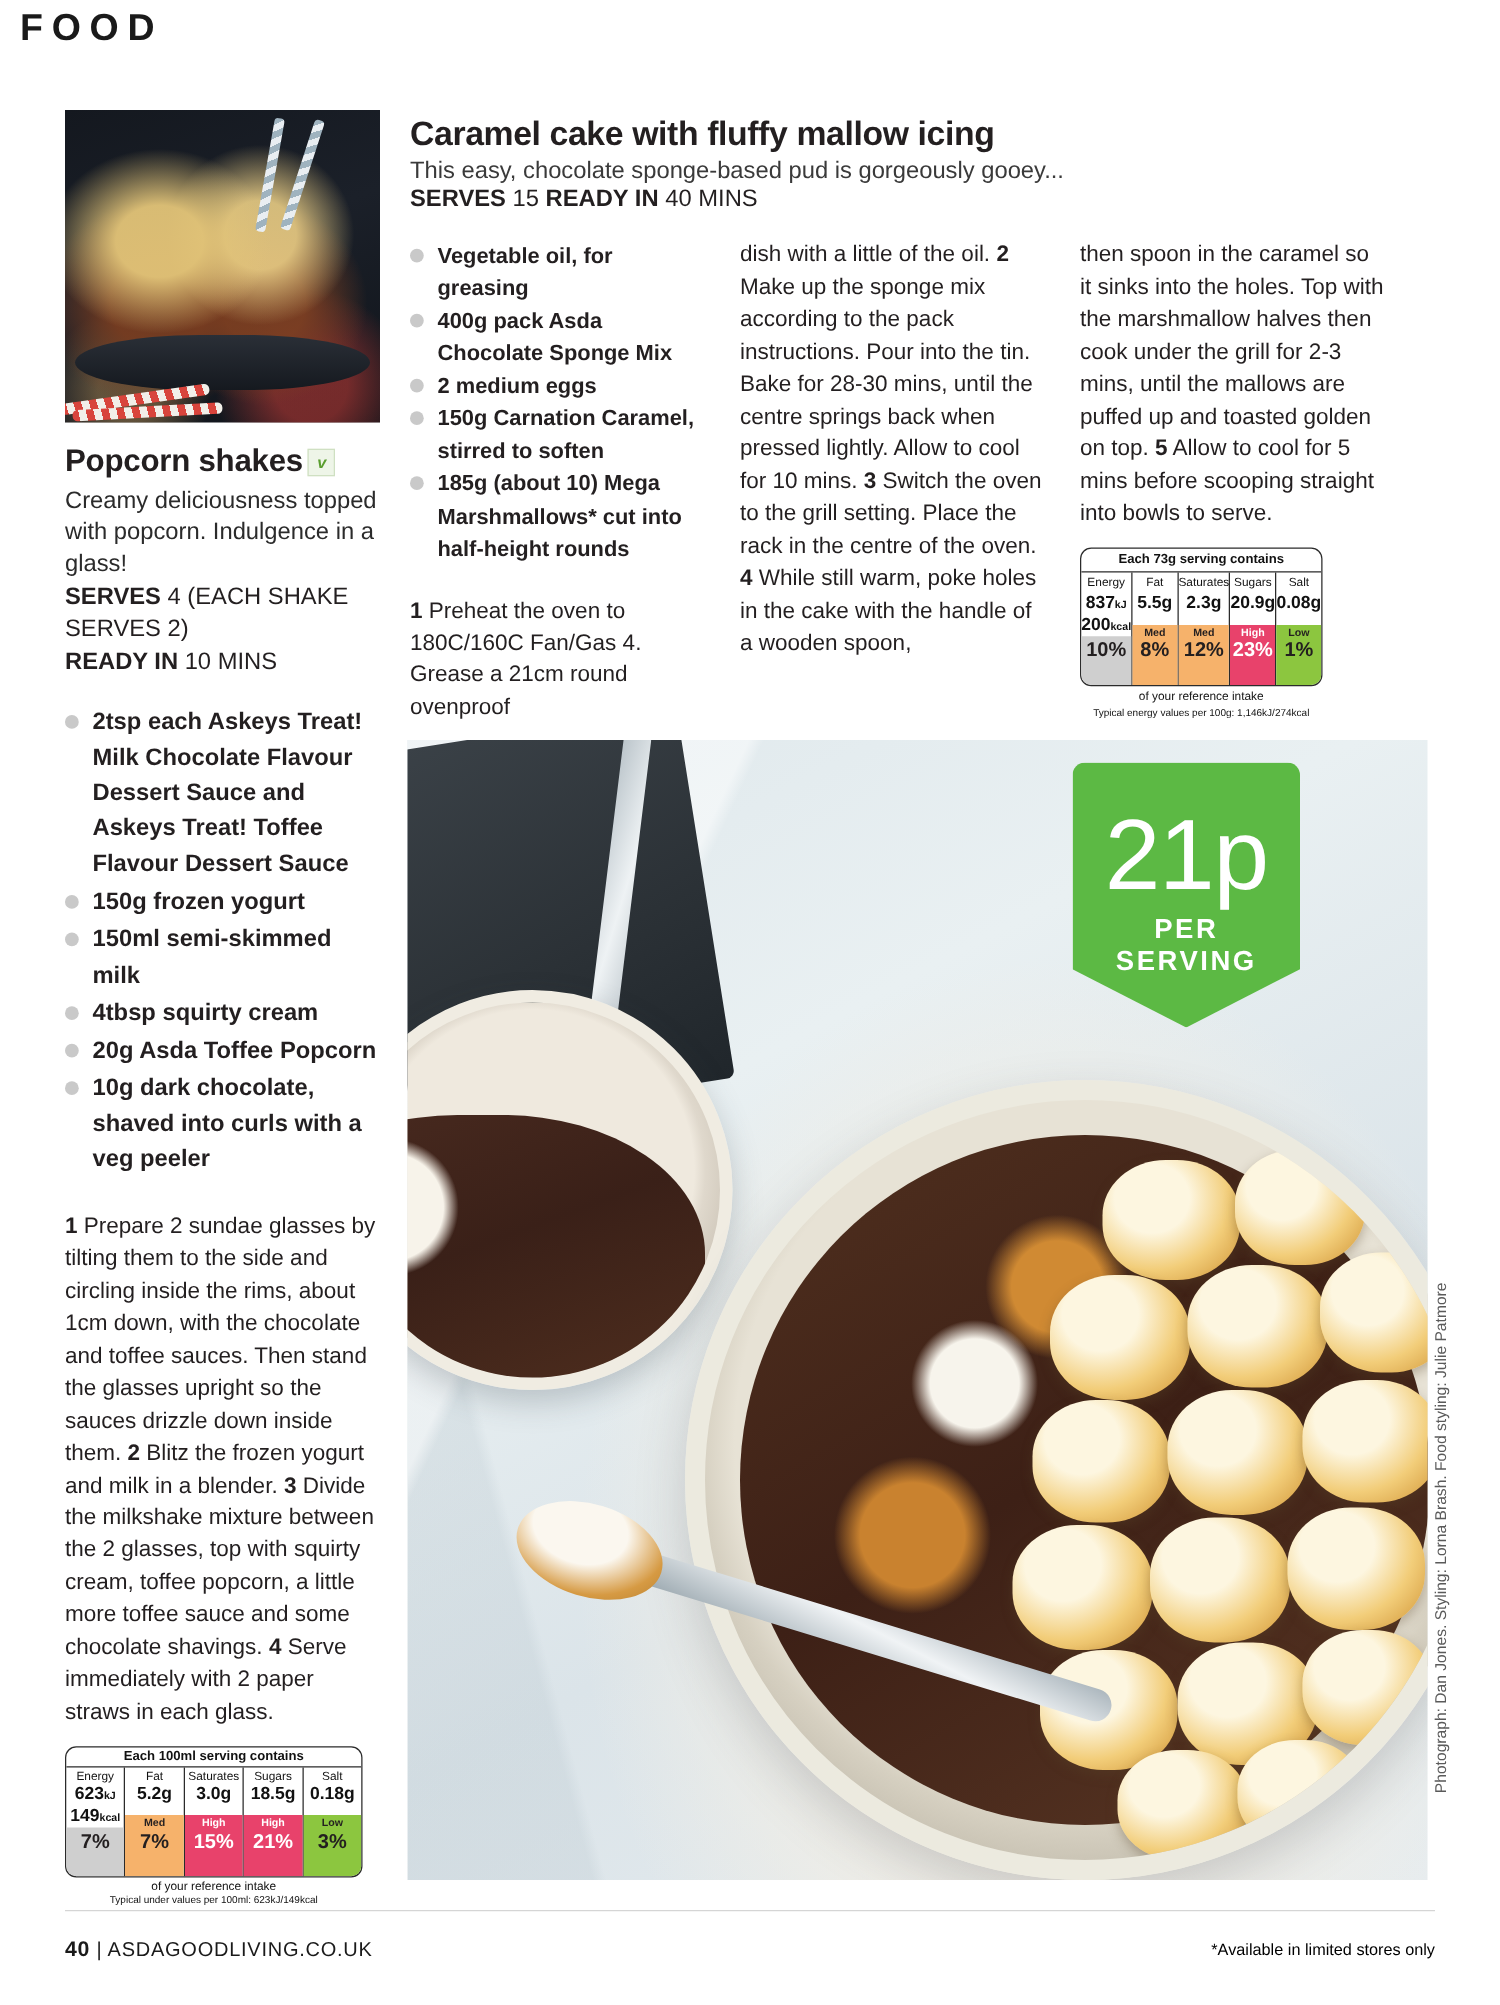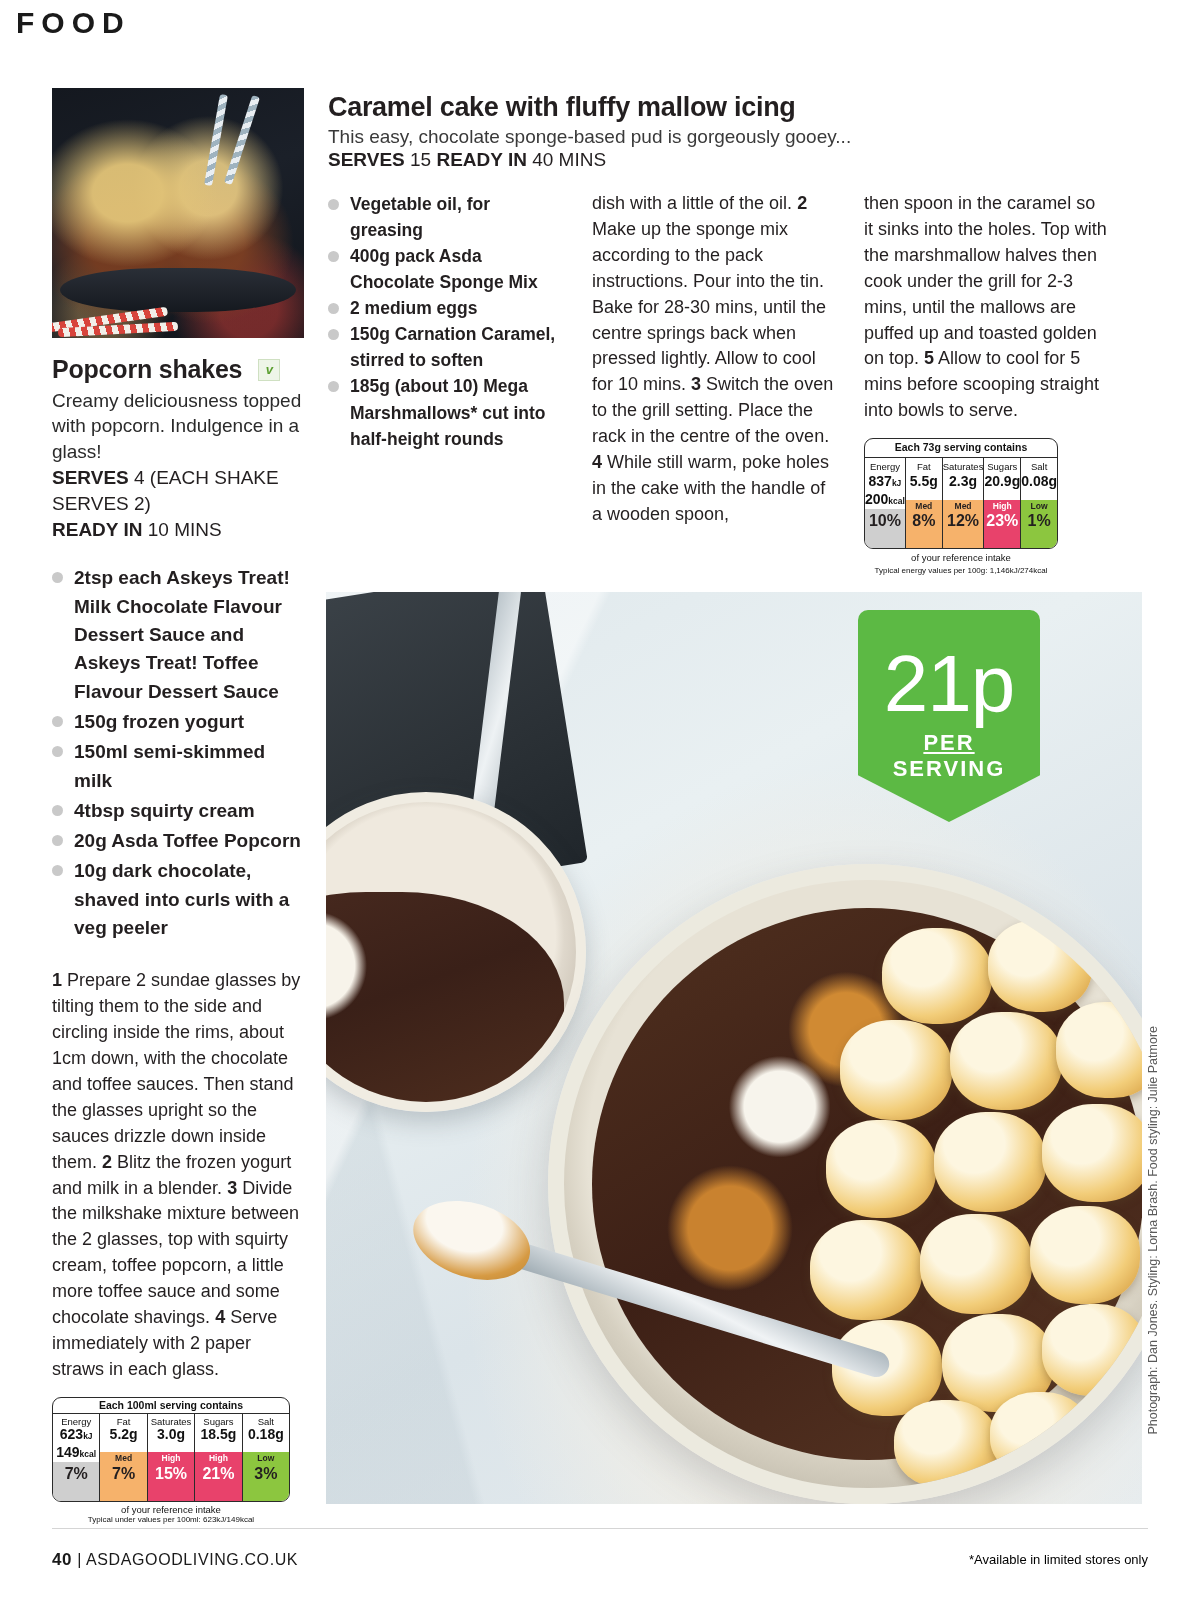--- a/index.html
+++ b/index.html
@@ -49,21 +49,21 @@
     position:absolute; left:-4px; bottom:14px; width:120px;height:9px;
     background: repeating-linear-gradient(80deg,#d8443c 0 6px,#f2efe9 6px 12px);
     transform: rotate(-8deg); border-radius:4px;
   }
   .redstraw.two{ bottom:4px; left:6px; transform: rotate(-3deg); }
 
   h2.recipe-title {
     margin-top: 18px;
     font-size: 25px; font-weight: 700; letter-spacing: -0.2px;
     line-height: 1.1;
-    display: flex; align-items: center; gap: 16px;
+    display: flex; align-items: center; gap: 4px;
   }
   .veg-badge {
     display:inline-flex; align-items:center; justify-content:center;
     width: 22px; height: 22px; border: 1px solid #cfe0c2;
     background:#eef5e8; color:#5a9e2f; font-size: 13px; font-weight:700;
     font-style: italic;
   }
   .recipe-standfirst {
     font-size: 19px; line-height: 1.36; margin-top: 4px; color:#2b2b2b;
   }
@@ -212,21 +212,21 @@
     width: 182px; height: 212px;
     background: #5cb944;
     clip-path: polygon(0 0, 100% 0, 100% 78%, 50% 100%, 0 78%);
     border-radius: 10px 10px 0 0;
     text-align: center; color: #fff;
   }
   .pricetag .amt {
     font-size: 80px; font-weight: 300; line-height: 1; padding-top: 34px;
     letter-spacing: -1px;
   }
-  .pricetag .per { font-size: 22px; font-weight: 700; letter-spacing: 2px; margin-top: 6px; text-decoration: underline; }
+  .pricetag .per { font-size: 22px; font-weight: 700; letter-spacing: 2px; margin-top: 6px; }
   .pricetag .srv { font-size: 22px; font-weight: 700; letter-spacing: 2px; }
   .spoon-bottom {
     position:absolute; left: 142px; top: 700px; width: 430px; height: 26px;
     background: linear-gradient(190deg,#aab5bc,#f0f3f5 42%,#93a1a9);
     border-radius: 14px; transform: rotate(17deg);
   }
   .spoon-bottom::before {
     content:""; position:absolute; left: -66px; top: -24px;
     width: 120px; height: 74px; border-radius: 50%;
     background: radial-gradient(ellipse at 40% 30%, #fbf7ef 0 38%, #d69a43 70%, #b07a2c 100%);
@@ -354,20 +354,23 @@
 
     <div class="cols3">
       <div class="c-ing">
         <ul>
           <li>Vegetable oil, for greasing</li>
           <li>400g pack Asda Chocolate Sponge Mix</li>
           <li>2 medium eggs</li>
           <li>150g Carnation Caramel, stirred to soften</li>
           <li>185g (about 10) Mega Marshmallows* cut into half-height rounds</li>
         </ul>
+        <div class="m">
+          <b>1</b><span> Preheat the oven to 180C/160C Fan/Gas 4. Grease a 21cm round ovenproof</span>
+        </div>
       </div>
 
       <div class="c-mid">
         <span>dish with a little of the oil.</span>
         <b>2</b><span> Make up the sponge mix according to the pack instructions. Pour into the tin. Bake for 28-30 mins, until the centre springs back when pressed lightly. Allow to cool for 10 mins.</span>
         <b>3</b><span> Switch the oven to the grill setting. Place the rack in the centre of the oven.</span>
         <b>4</b><span> While still warm, poke holes in the cake with the handle of a wooden spoon,</span>
       </div>
 
       <div class="c-right">

